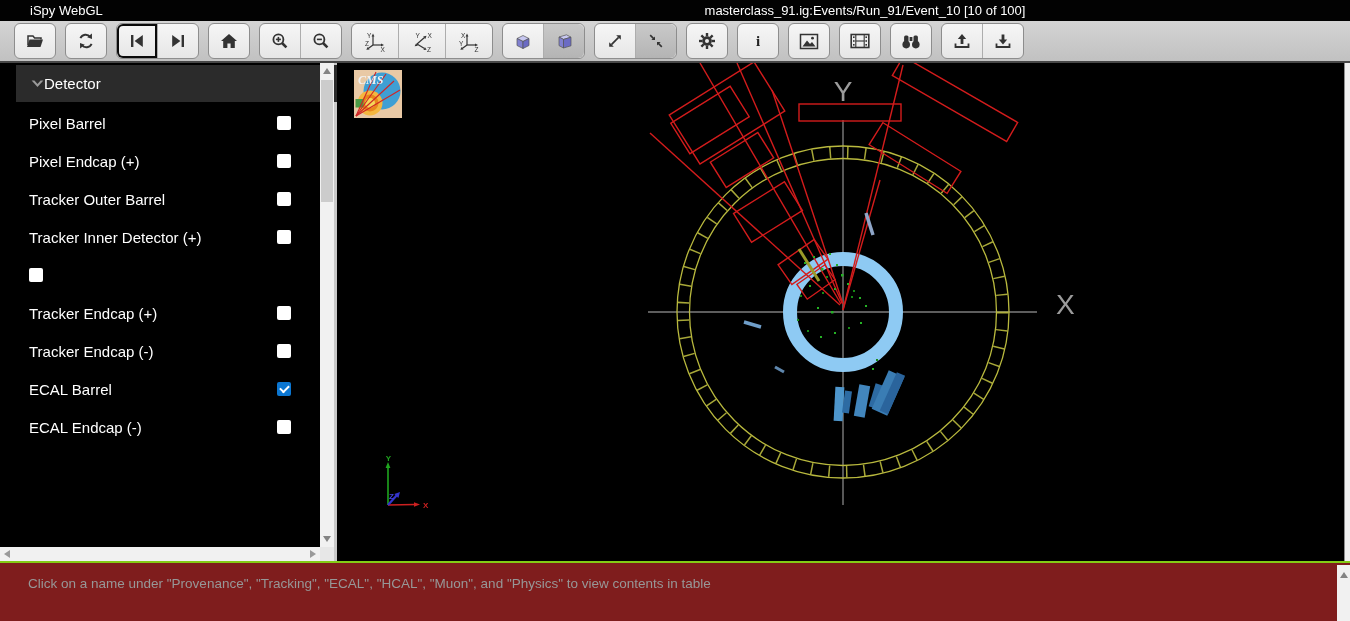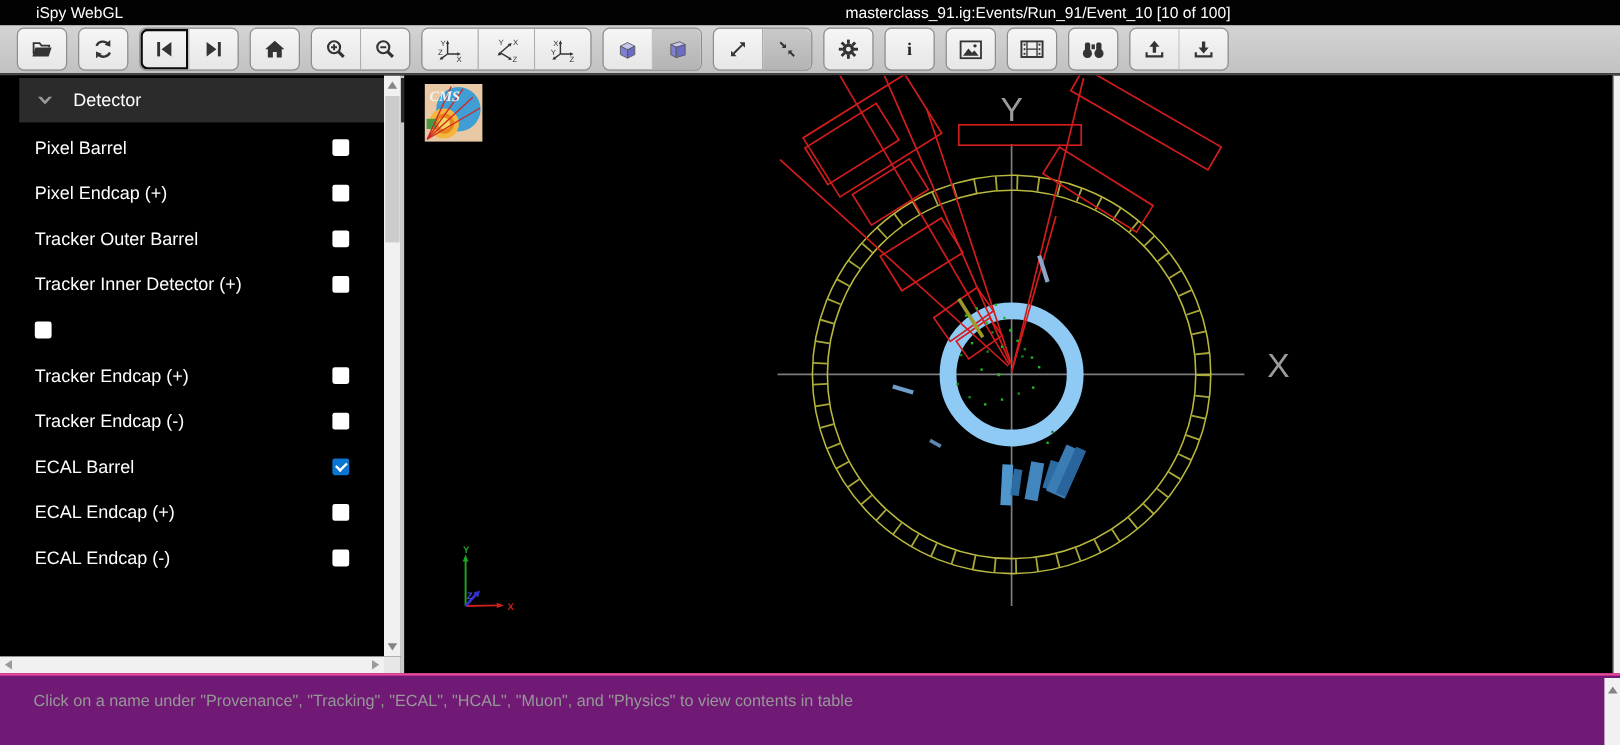--- a/index.html
+++ b/index.html
@@ -22,21 +22,21 @@
   .btn.active{background:linear-gradient(#c9c9c9,#b4b4b4);}
   .btn.focused{box-shadow:inset 0 0 0 2px #0a0a0a;}
   .btn svg{display:block;}
 
   
   .content{position:absolute;left:0;top:63px;width:1350px;height:498px;background:#000;}
 
   
   .sidebar{position:absolute;left:0;top:0;width:334px;height:498px;background:#000;border-right:3px solid #c9c9c9;box-sizing:content-box;}
   .det-header{position:absolute;left:16px;top:2px;width:324px;height:37px;background:#2b2b2b;color:#fff;
-              display:flex;align-items:center;gap:17px;padding-left:15px;box-sizing:border-box;font-size:15px;cursor:pointer;}
+              display:flex;align-items:center;padding-left:15px;box-sizing:border-box;font-size:15px;cursor:pointer;}
   .det-list{position:absolute;left:0;top:41px;width:320px;height:443px;overflow:hidden;}
   .det-row{height:38px;display:flex;align-items:center;padding-left:29px;padding-right:29px;color:#fff;font-size:15px;}
   .det-label{flex:1;}
   .cb{width:14px;height:14px;background:#fff;border-radius:2px;position:relative;flex:0 0 auto;cursor:pointer;}
   .cb.checked{background:#0b76d1;}
   .cb.checked::after{content:"";position:absolute;left:2.5px;top:3px;width:7px;height:4px;
                      border-left:2px solid #fff;border-bottom:2px solid #fff;transform:rotate(-45deg);}
 
   
   .vscroll{position:absolute;left:320px;top:0;width:14px;height:484px;background:#f1f1f1;}
@@ -53,21 +53,21 @@
 
   
   .canvas{position:absolute;left:337px;top:0;width:1007px;height:498px;background:#000;}
   .scene{position:absolute;left:0;top:0;}
   .event-text{position:absolute;left:81px;top:9px;color:#fff;font-size:13.5px;line-height:20px;white-space:nowrap;}
   .event-text div{margin:0;}
   .right-strip{position:absolute;left:1344px;top:0;width:6px;height:498px;background:#f1f1f1;border-left:1px solid #8f8f8f;box-sizing:border-box;}
   .axlabel{fill:#9b9b9b;font-size:28px;font-family:"Liberation Sans",sans-serif;}
 
   
-  .statusbar{position:absolute;left:0;top:561px;width:1350px;height:60px;background:#701a75;border-top:2px solid #ec4899;box-sizing:border-box;}
+  .statusbar{position:absolute;left:0;top:561px;width:1350px;height:60px;background:#7f1d1d;border-top:2px solid #84cc16;box-sizing:border-box;}
   .status-msg{position:absolute;left:28px;top:13px;color:#979797;font-size:13.5px;}
   .status-scroll{position:absolute;right:0;top:2px;width:13px;height:56px;background:#f1f1f1;}
   .status-scroll .tri-up{position:absolute;left:2.5px;top:7px;}
 </style>
 </head>
 <body>
 
 <div class="app">
 
   <div class="topbar">
@@ -361,24 +361,20 @@
   <div class="det-row">
     <span class="det-label">Tracker Endcap (-)</span>
     <span class="cb"></span>
   </div>
 
   <div class="det-row">
     <span class="det-label">ECAL Barrel</span>
     <span class="cb checked"></span>
   </div>
 
-  <div class="det-row">
-    <span class="det-label">ECAL Endcap (+)</span>
-    <span class="cb"></span>
-  </div>
 
   <div class="det-row">
     <span class="det-label">ECAL Endcap (-)</span>
     <span class="cb"></span>
   </div>
 </div>
       <div class="vscroll">
         <div class="tri-up sb-top"></div>
         <div class="vthumb"></div>
         <div class="tri-down sb-bottom"></div>

